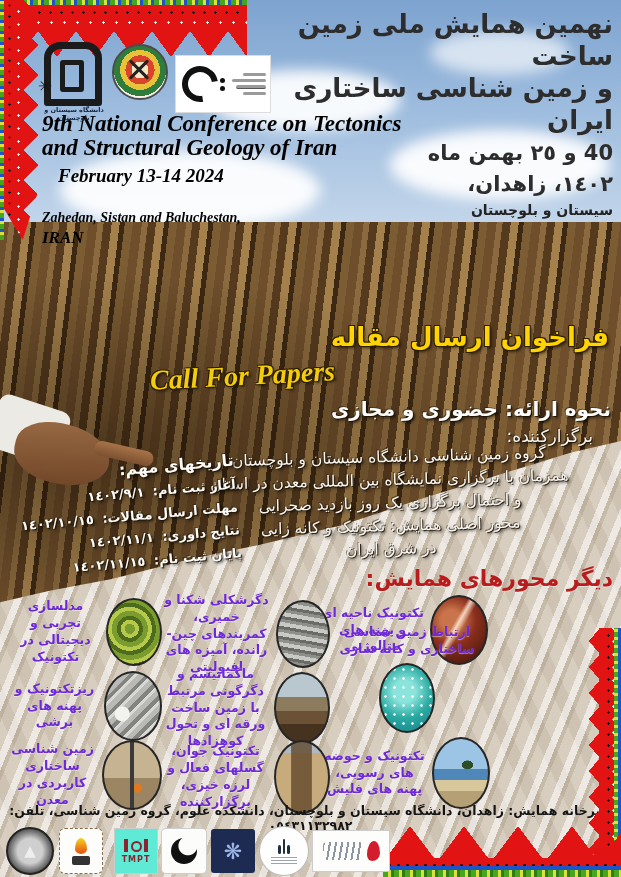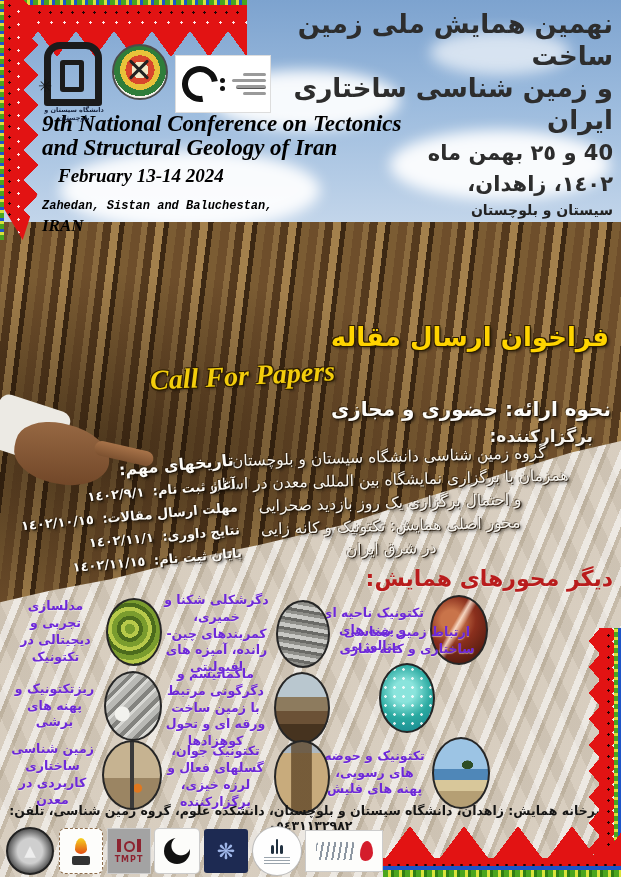--- a/index.html
+++ b/index.html
@@ -109,31 +109,31 @@
 
   
   .fa-title{right:8px;top:8px;width:330px;z-index:5;direction:rtl;color:#2d2d2d;}
   .fa-title .l1{font-size:26px;font-weight:bold;line-height:32px;}
   .fa-title .l2{font-size:21px;font-weight:bold;line-height:27px;margin-top:4px;}
   .fa-title .l3{font-size:14px;font-weight:bold;line-height:20px;margin-top:2px;color:#222;}
   .en-title{left:42px;top:112px;width:380px;z-index:5;color:#000000;
     font-family:"Liberation Serif",serif;font-style:italic;font-weight:bold;}
   .en-title .e1{font-size:23px;line-height:24px;}
   .en-title .e2{font-size:19px;line-height:26px;margin-top:3px;margin-left:16px;}
-  .en-title .e3{font-size:12px;line-height:18px;margin-top:8px;font-family:Liberation Mono, monospace;}
+  .en-title .e3{font-size:14px;line-height:18px;margin-top:20px;}
   .en-title .e4{font-size:17px;line-height:20px;margin-top:1px;}
 
   
   .outline-dark{text-shadow:1px 1px 0 #2e1e02,-1px 1px 0 #2e1e02,1px -1px 0 #2e1e02,-1px -1px 0 #2e1e02,2px 2px 3px rgba(0,0,0,.6);}
   .cfp-fa{right:12px;top:322px;z-index:5;direction:rtl;font-size:26px;font-weight:bold;color:#ffd400;}
   .cfp-en{left:150px;top:360px;z-index:5;font-family:"Liberation Serif",serif;font-style:italic;
     font-weight:bold;font-size:28px;color:#f3cd0c;transform:rotate(-3deg);}
   .white-sh{text-shadow:1px 1px 0 rgba(30,18,4,.85),-1px -1px 0 rgba(30,18,4,.5),2px 2px 3px rgba(0,0,0,.65);}
   .present-line{right:10px;top:397px;z-index:5;direction:rtl;font-size:20px;font-weight:bold;color:#fdfdfb;}
-  .organizer-label{right:28px;top:426px;z-index:5;direction:rtl;font-size:17px;font-weight:bold;color:#f6f4ef;}
+  .organizer-label{right:28px;top:426px;z-index:5;direction:rtl;font-size:17px;font-weight:normal;color:#f6f4ef;}
   .organizer{left:160px;top:446px;width:460px;z-index:5;direction:rtl;text-align:center;
     color:#f8f6f1;font-size:15.5px;line-height:23px;transform:rotate(-1.5deg);}
 
   
   .dates{left:14px;top:458px;width:224px;z-index:5;direction:rtl;text-align:right;color:#fcfbf8;
     transform:rotate(-5deg);font-weight:bold;}
   .dates .d-title{font-size:16px;line-height:24px;}
   .dates .d-item{font-size:13px;line-height:23px;}
   .dates .d-val{direction:ltr;display:inline-block;margin-right:4px;}
 
@@ -173,21 +173,21 @@
     font-size:12.5px;font-weight:bold;color:#141414;}
   .logos-row{left:6px;top:827px;z-index:6;display:flex;align-items:center;gap:5px;}
   .flogo{display:flex;align-items:center;justify-content:center;flex-shrink:0;position:relative;}
   .fl-circle{width:44px;height:44px;border-radius:50%;border:2px solid #222;
     background:radial-gradient(circle,#cfcfcf 0 40%,#5a5a5a 70%,#222 100%);color:#eee;font-size:15px;}
   .fl-flame-box{width:42px;height:44px;background:#fdfdfb;border:1px dashed #8a6a4a;border-radius:6px;
     flex-direction:column;}
   .flame{width:12px;height:16px;background:linear-gradient(180deg,#f6d321,#e34d12);
     border-radius:50% 50% 50% 50% / 70% 70% 30% 30%;}
   .flame-base{width:18px;height:9px;background:#333;border-radius:2px;margin-top:2px;}
-  .fl-tmpt{width:42px;height:44px;background:#a3a3a3;box-shadow:0 0 0 1px #ccc;flex-direction:column;}
+  .fl-tmpt{width:42px;height:44px;background:#5eead4;box-shadow:0 0 0 1px #ccc;flex-direction:column;margin-left:7px;}
   .tmpt-mark{width:16px;height:13px;border-left:4px solid #8d2330;border-right:4px solid #8d2330;
     position:relative;}
   .tmpt-mark:after{content:"";position:absolute;left:3px;top:2px;width:7px;height:7px;border-radius:50%;
     border:2px solid #8d2330;}
   .tmpt-text{font-size:8px;font-weight:bold;color:#8d2330;margin-top:3px;letter-spacing:1px;}
   .fl-crescent{width:44px;height:44px;background:#fcfcfa;box-shadow:0 0 0 1px #ccc;border-radius:4px;}
   .crescent{width:26px;height:26px;border-radius:50%;background:
     radial-gradient(circle at 65% 30%,transparent 0 9px,#111 10px 100%);}
   .fl-cube{width:44px;height:44px;background:#1d2a52;color:#9fb6e8;font-size:22px;border-radius:3px;}
   .fl-emblem{width:48px;height:48px;border-radius:50%;background:#fefefe;box-shadow:0 0 0 1px #bbb;

